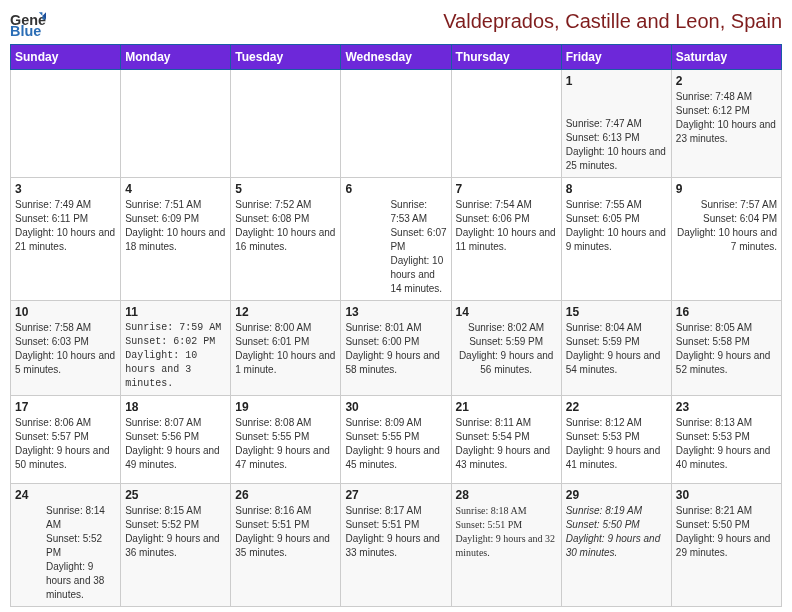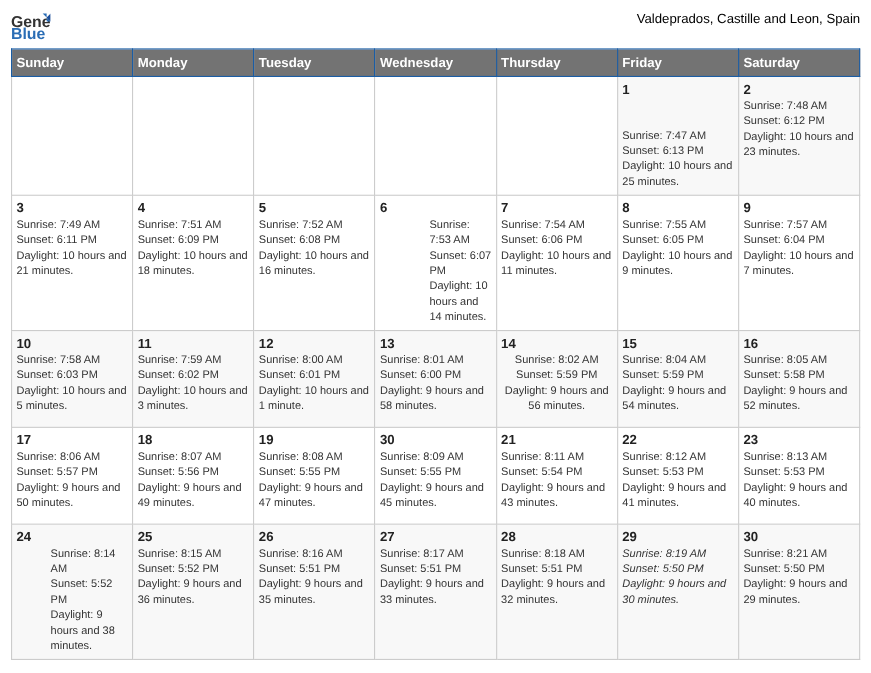--- a/index.html
+++ b/index.html
@@ -32,30 +32,30 @@
     }
     .title-section {
       text-align: right;
     }
     .month-title {
       font-size: 36px;
       font-weight: normal;
       color: #222;
     }
     .location-title {
-      font-size: 12px;
-      color: #000000;
+      font-size: 20px;
+      color: #7f1d1d;
     }
     .calendar-table {
       width: 100%;
       border-collapse: collapse;
       table-layout: fixed;
     }
     .calendar-table thead th {
-      background-color: #737373;
+      background-color: #6d28d9;
       color: #fff;
       font-size: 12px;
       font-weight: bold;
       text-align: left;
       padding: 5px 4px;
       border: 1px solid #1a5da5;
     }
     .calendar-table tbody td {
       vertical-align: top;
       border: 1px solid #ccc;
@@ -167,35 +167,35 @@
 Daylight: 10 hours and 11 minutes.</div>
         </td>
         <td>
           <span class="day-number">8</span>
           <div class="day-content" style="white-space: pre-line;">Sunrise: 7:55 AM
 Sunset: 6:05 PM
 Daylight: 10 hours and 9 minutes.</div>
         </td>
         <td>
           <span class="day-number">9</span>
-          <div class="day-content" style="white-space: pre-line;">Sunrise: 7:57 AM
+          <div class="day-content" style="white-space: pre-line; text-align: right;">Sunrise: 7:57 AM
 Sunset: 6:04 PM
 Daylight: 10 hours and 7 minutes.</div>
         </td>
       </tr>
       <tr>
         <td>
           <span class="day-number">10</span>
           <div class="day-content" style="white-space: pre-line;">Sunrise: 7:58 AM
 Sunset: 6:03 PM
 Daylight: 10 hours and 5 minutes.</div>
         </td>
         <td>
           <span class="day-number">11</span>
-          <div class="day-content" style="white-space: pre-line;">Sunrise: 7:59 AM
+          <div class="day-content" style="white-space: pre-line; font-family: Liberation Mono, monospace;">Sunrise: 7:59 AM
 Sunset: 6:02 PM
 Daylight: 10 hours and 3 minutes.</div>
         </td>
         <td>
           <span class="day-number">12</span>
           <div class="day-content" style="white-space: pre-line;">Sunrise: 8:00 AM
 Sunset: 6:01 PM
 Daylight: 10 hours and 1 minute.</div>
         </td>
         <td>
@@ -287,21 +287,21 @@
 Daylight: 9 hours and 35 minutes.</div>
         </td>
         <td>
           <span class="day-number">27</span>
           <div class="day-content" style="white-space: pre-line;">Sunrise: 8:17 AM
 Sunset: 5:51 PM
 Daylight: 9 hours and 33 minutes.</div>
         </td>
         <td>
           <span class="day-number">28</span>
-          <div class="day-content" style="white-space: pre-line;">Sunrise: 8:18 AM
+          <div class="day-content" style="white-space: pre-line; font-family: Liberation Serif, serif;">Sunrise: 8:18 AM
 Sunset: 5:51 PM
 Daylight: 9 hours and 32 minutes.</div>
         </td>
         <td>
           <span class="day-number">29</span>
           <div class="day-content" style="white-space: pre-line; font-style: italic;">Sunrise: 8:19 AM
 Sunset: 5:50 PM
 Daylight: 9 hours and 30 minutes.</div>
         </td>
         <td>

